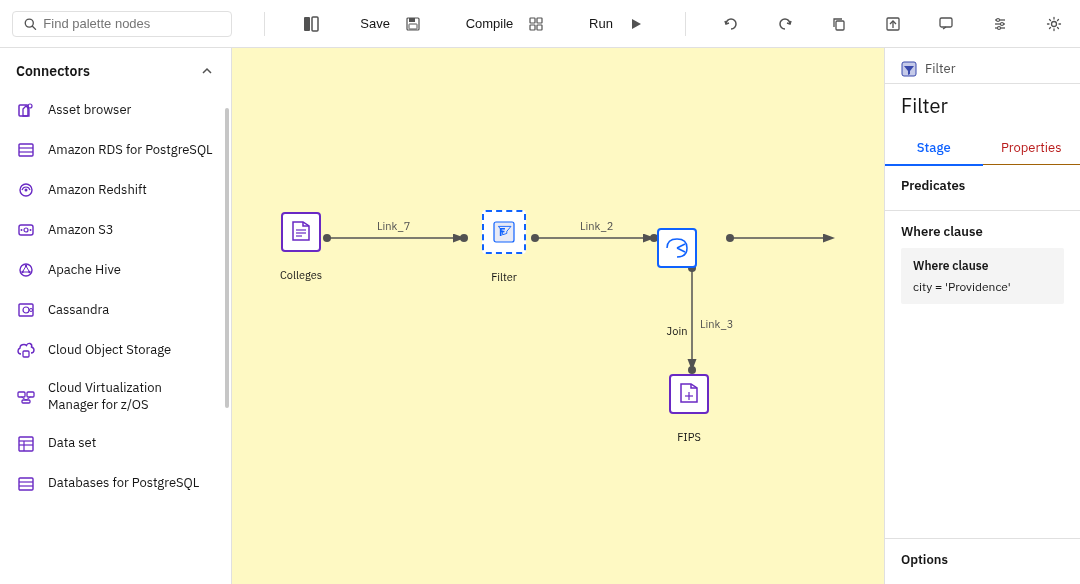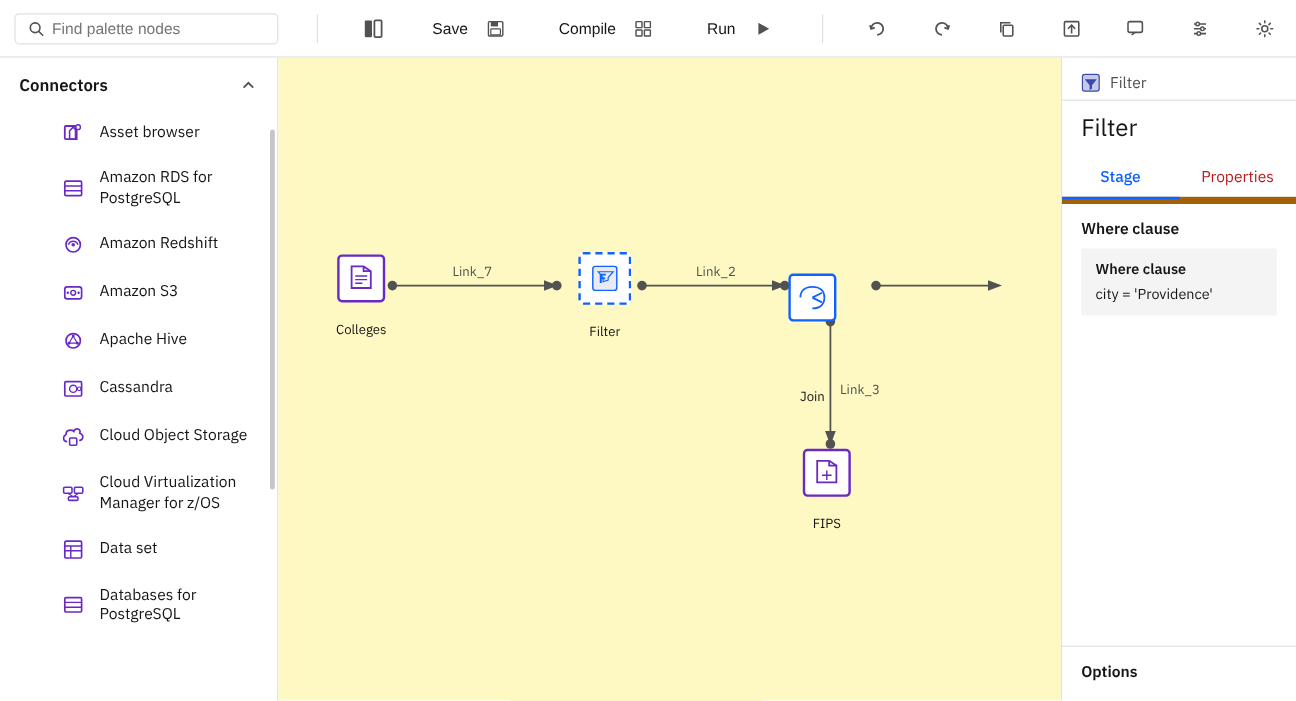--- a/index.html
+++ b/index.html
@@ -37,21 +37,21 @@
 
     
     .sidebar {
       width: 232px; border-right: 1px solid #e0e0e0;
       display: flex; flex-direction: column; background: #fff; flex-shrink: 0;
     }
     .sidebar-header {
       display: flex; align-items: center; justify-content: space-between;
       padding: 14px 16px 10px 16px; font-size: 14px; font-weight: 600; color: #161616;
     }
-    .sidebar-items { overflow-y: auto; flex: 1; margin-left: 35px; }
+    .sidebar-items { overflow-y: auto; flex: 1; }
     .sidebar-item {
       display: flex; align-items: center; gap: 12px;
       padding: 10px 16px; cursor: pointer; color: #161616;
     }
     .sidebar-icon { width: 20px; height: 20px; flex-shrink: 0; }
     .sidebar-item-label { font-size: 13px; line-height: 1.3; }
 
     
     .canvas {
       flex: 1; background: #fef9c3; position: relative; overflow: hidden;
@@ -63,21 +63,21 @@
       display: flex; flex-direction: column; flex-shrink: 0;
     }
     .right-panel-header {
       display: flex; align-items: center; gap: 8px;
       padding: 12px 16px 6px 16px; border-bottom: 1px solid #e0e0e0;
     }
     .right-panel-title {
       font-size: 18px; font-weight: 400; color: #161616; padding: 8px 16px 12px 16px;
     }
     .right-panel-tabs {
-      display: flex; border-bottom: 6px solid #a16207;
+      display: flex; border-bottom: 1px solid #a16207;
     }
     .right-panel-tab {
       flex: 1; text-align: center; padding: 8px 4px;
       font-size: 13px; cursor: pointer; color: #b91c1c;
       border-bottom: 2px solid transparent; margin-bottom: -2px;
     }
     .right-panel-tab.active { color: #0f62fe; border-bottom: 2px solid #0f62fe; font-weight: 500; }
     .right-panel-section {
       padding: 12px 16px; border-bottom: 1px solid #e0e0e0;
     }
@@ -421,20 +421,23 @@
       <span style="font-size:13px; color:#525252;">Filter</span>
     </div>
 
     <div class="right-panel-title" style="font-size:20px; font-weight:400;">Filter</div>
 
     <div class="right-panel-tabs">
       <div class="right-panel-tab active">Stage</div>
       <div class="right-panel-tab">Properties</div>
     </div>
 
+    <div class="right-panel-section">
+      <div class="right-panel-section-title">Predicates</div>
+    </div>
 
     <div class="right-panel-section" style="border-bottom:none;">
       <div class="right-panel-section-title">Where clause</div>
       <div class="where-clause-box">
         <div class="where-clause-label">Where clause</div>
         <div class="where-clause-value">city = 'Providence'</div>
       </div>
     </div>
 
     <div style="flex:1;"></div>

